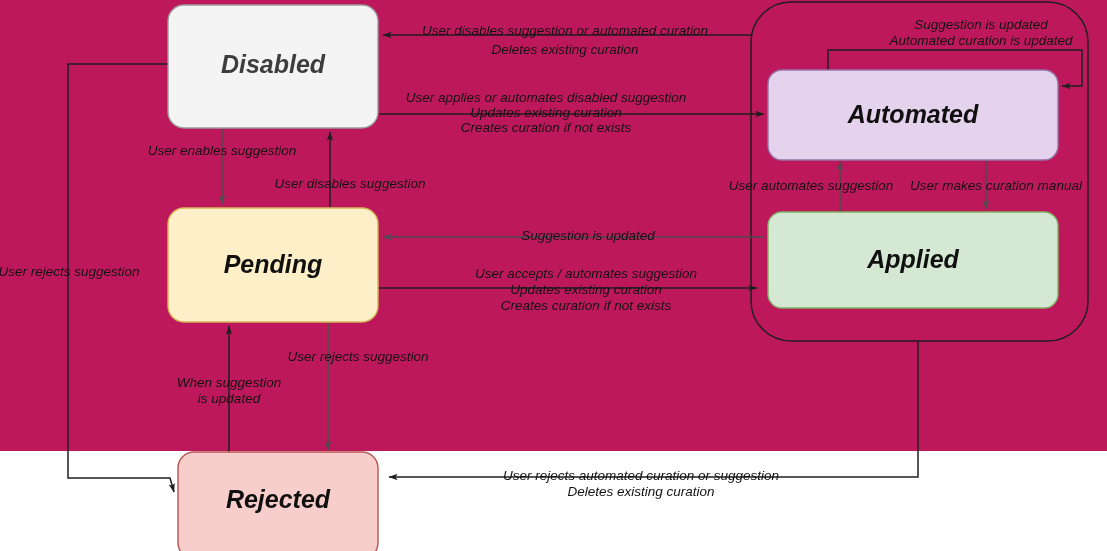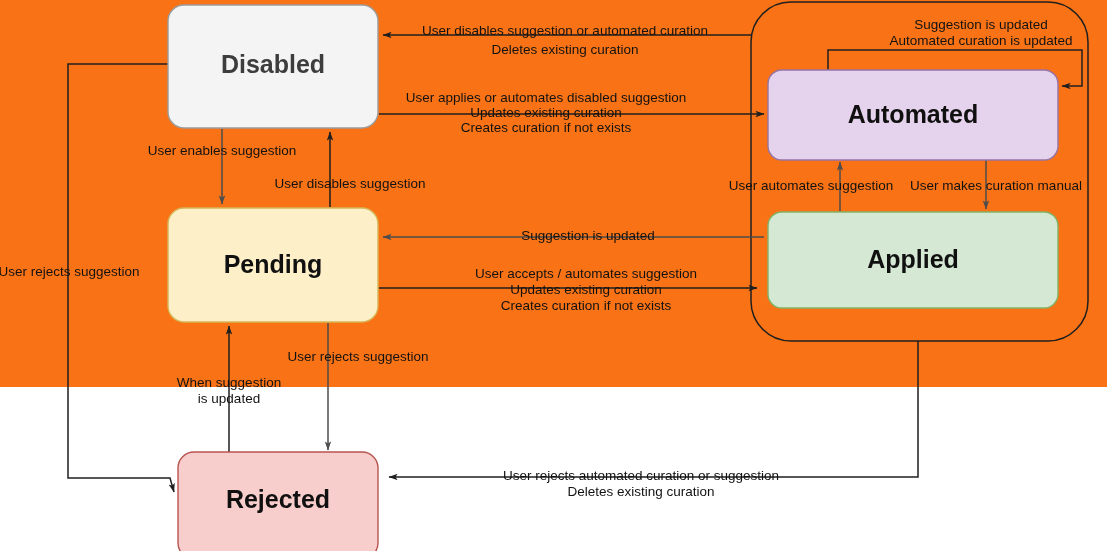--- a/index.html
+++ b/index.html
@@ -9,22 +9,23 @@
   }
   body {
     width: 1107px;
     height: 551px;
     overflow: hidden;
     font-family: "Liberation Sans", sans-serif;
   }
   #diagram-root {
     position: relative;
     width: 1107px;
-    height: 387px;
-    background: #f97316;
+    height: 451px;
+    background: #be185d;
+    font-style: italic;
   }
   svg#state-diagram {
     display: block;
     width: 1107px;
     height: 551px;
   }
   .state-box {
     stroke-width: 1.4;
   }
   .state-label {

